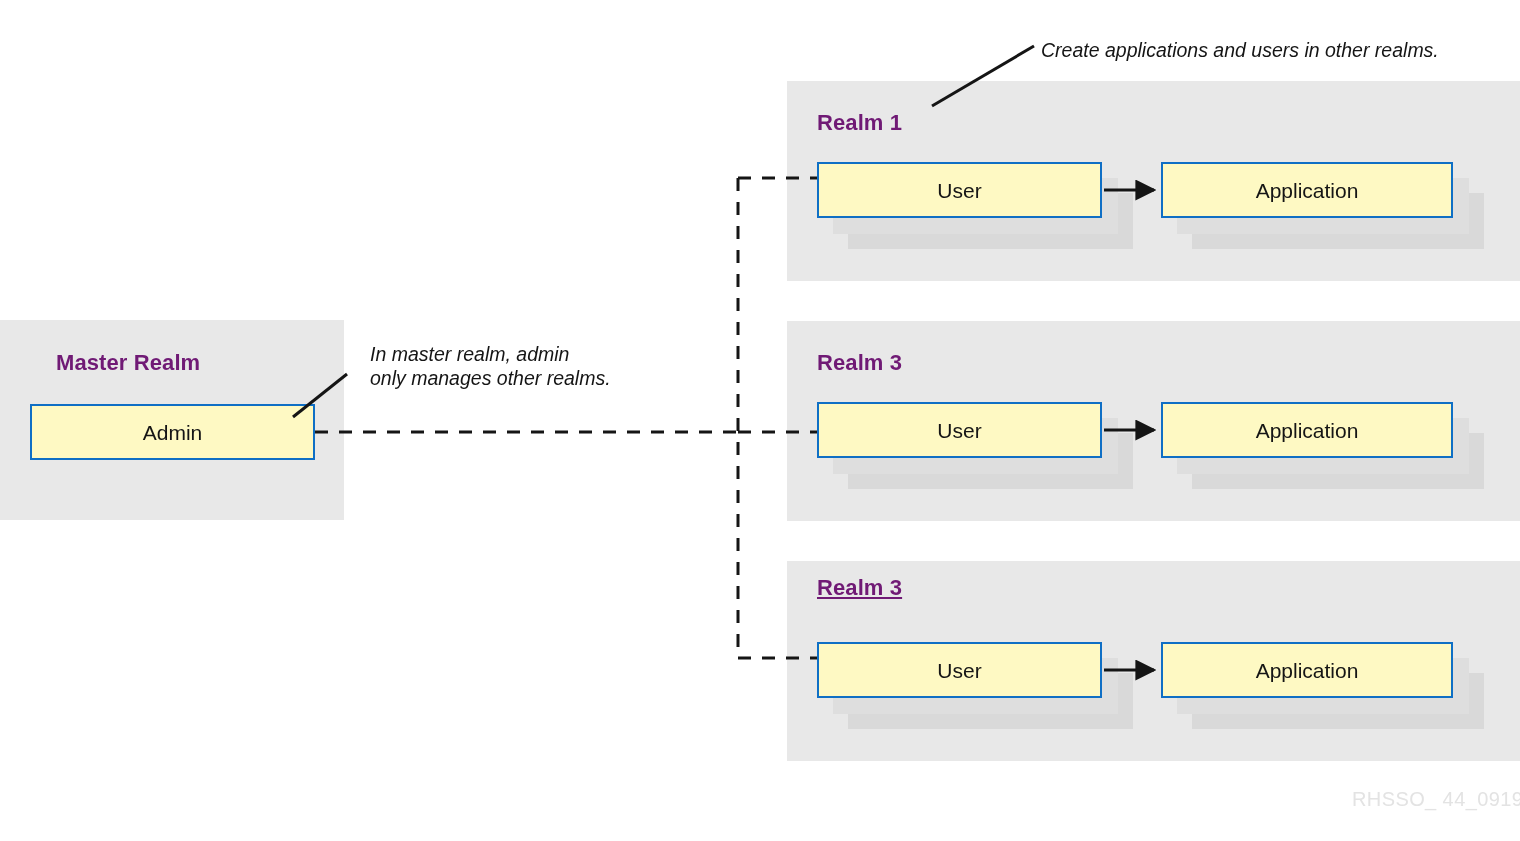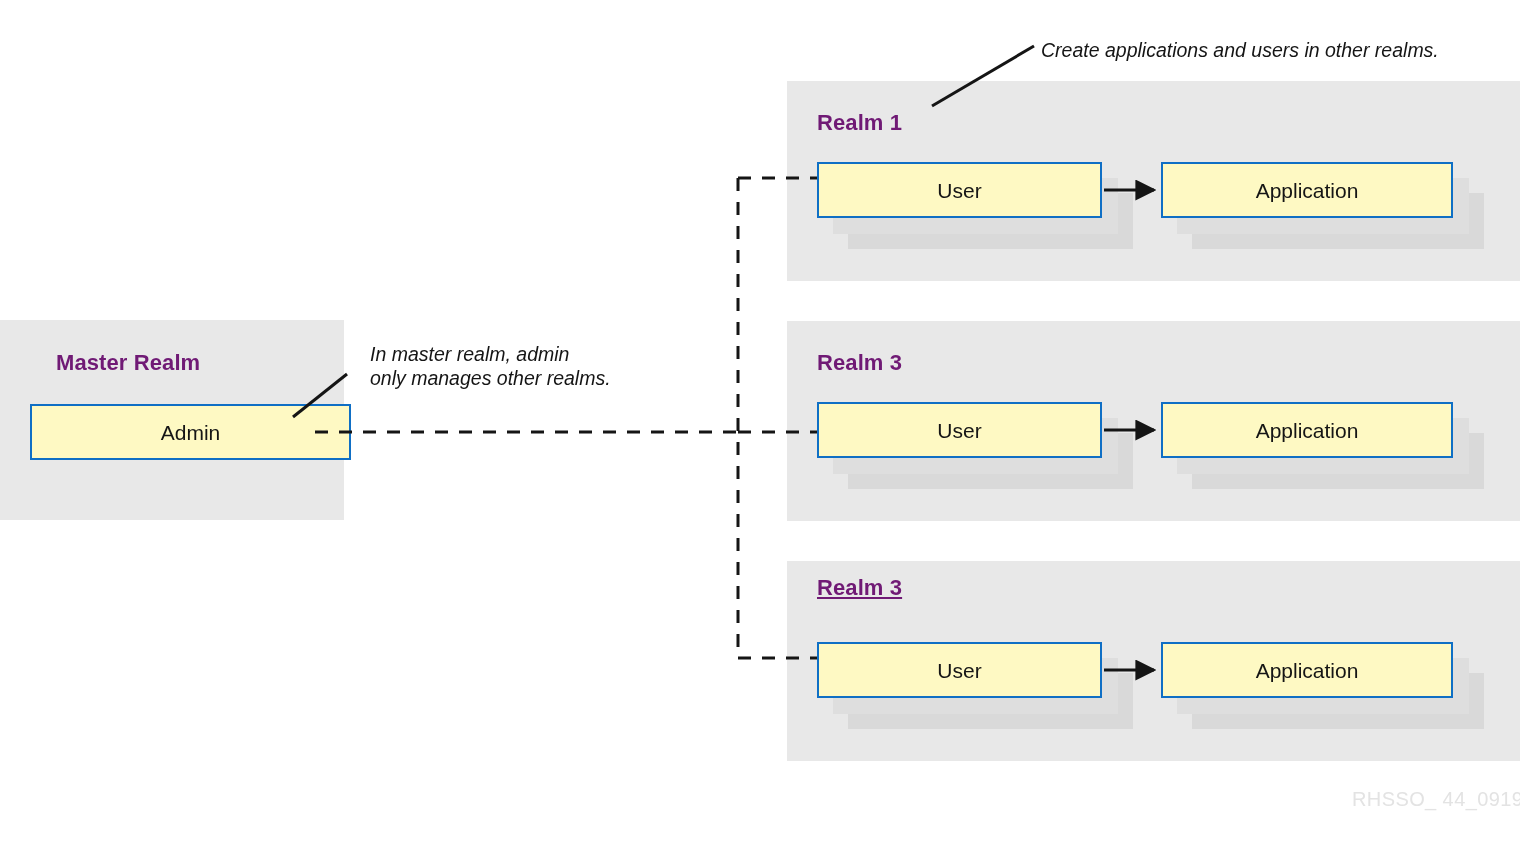--- a/index.html
+++ b/index.html
@@ -105,21 +105,21 @@
 </style>
 </head>
 <body>
 
 <div id="canvas">
 
   <div class="panel" style="left:0px; top:320px; width:344px; height:200px;"></div>
 
   <div class="panel-title" style="left:32px; top:350px;margin-left:24px;">Master Realm</div>
 
-  <div class="node plain" style="left:30px; top:404px; width:285px; height:56px;padding-left:36px;">
+  <div class="node plain" style="left:30px; top:404px; width:285px; height:56px;">
 
     <div class="card-front">
       <span class="card-label">Admin</span>
     </div>
   </div>
 
   <div class="panel" style="left:787px; top:81px; width:733px; height:200px;"></div>
 
   <div class="panel-title" style="left:817px; top:110px;">Realm 1</div>
 

